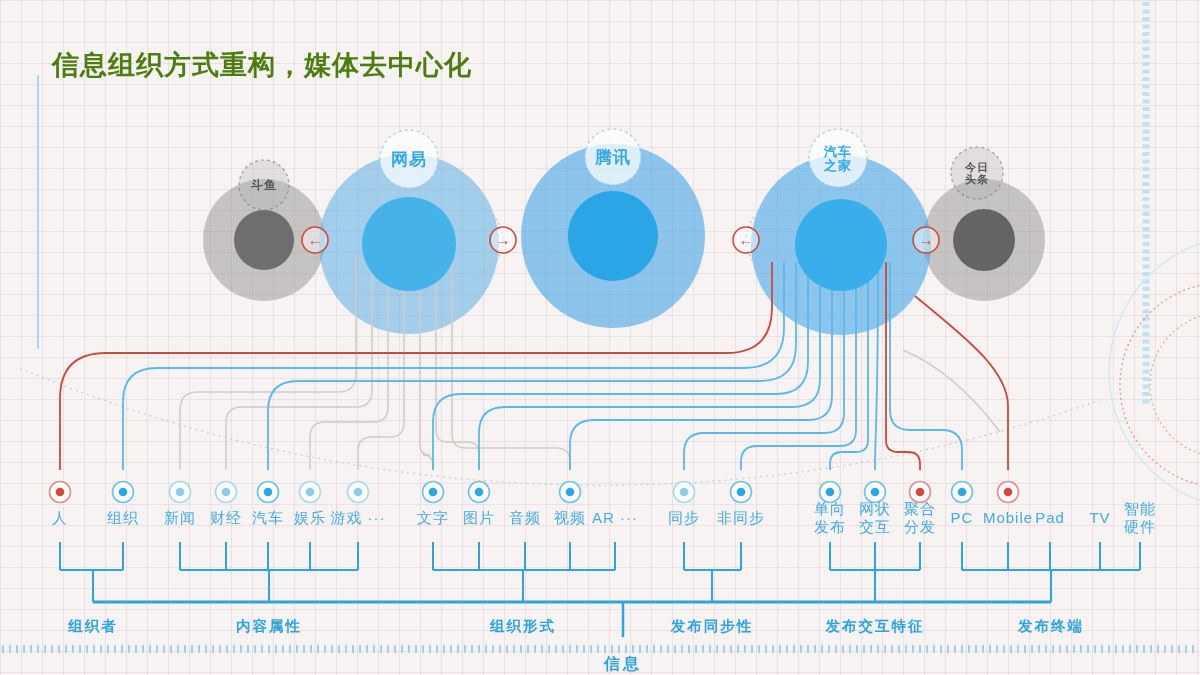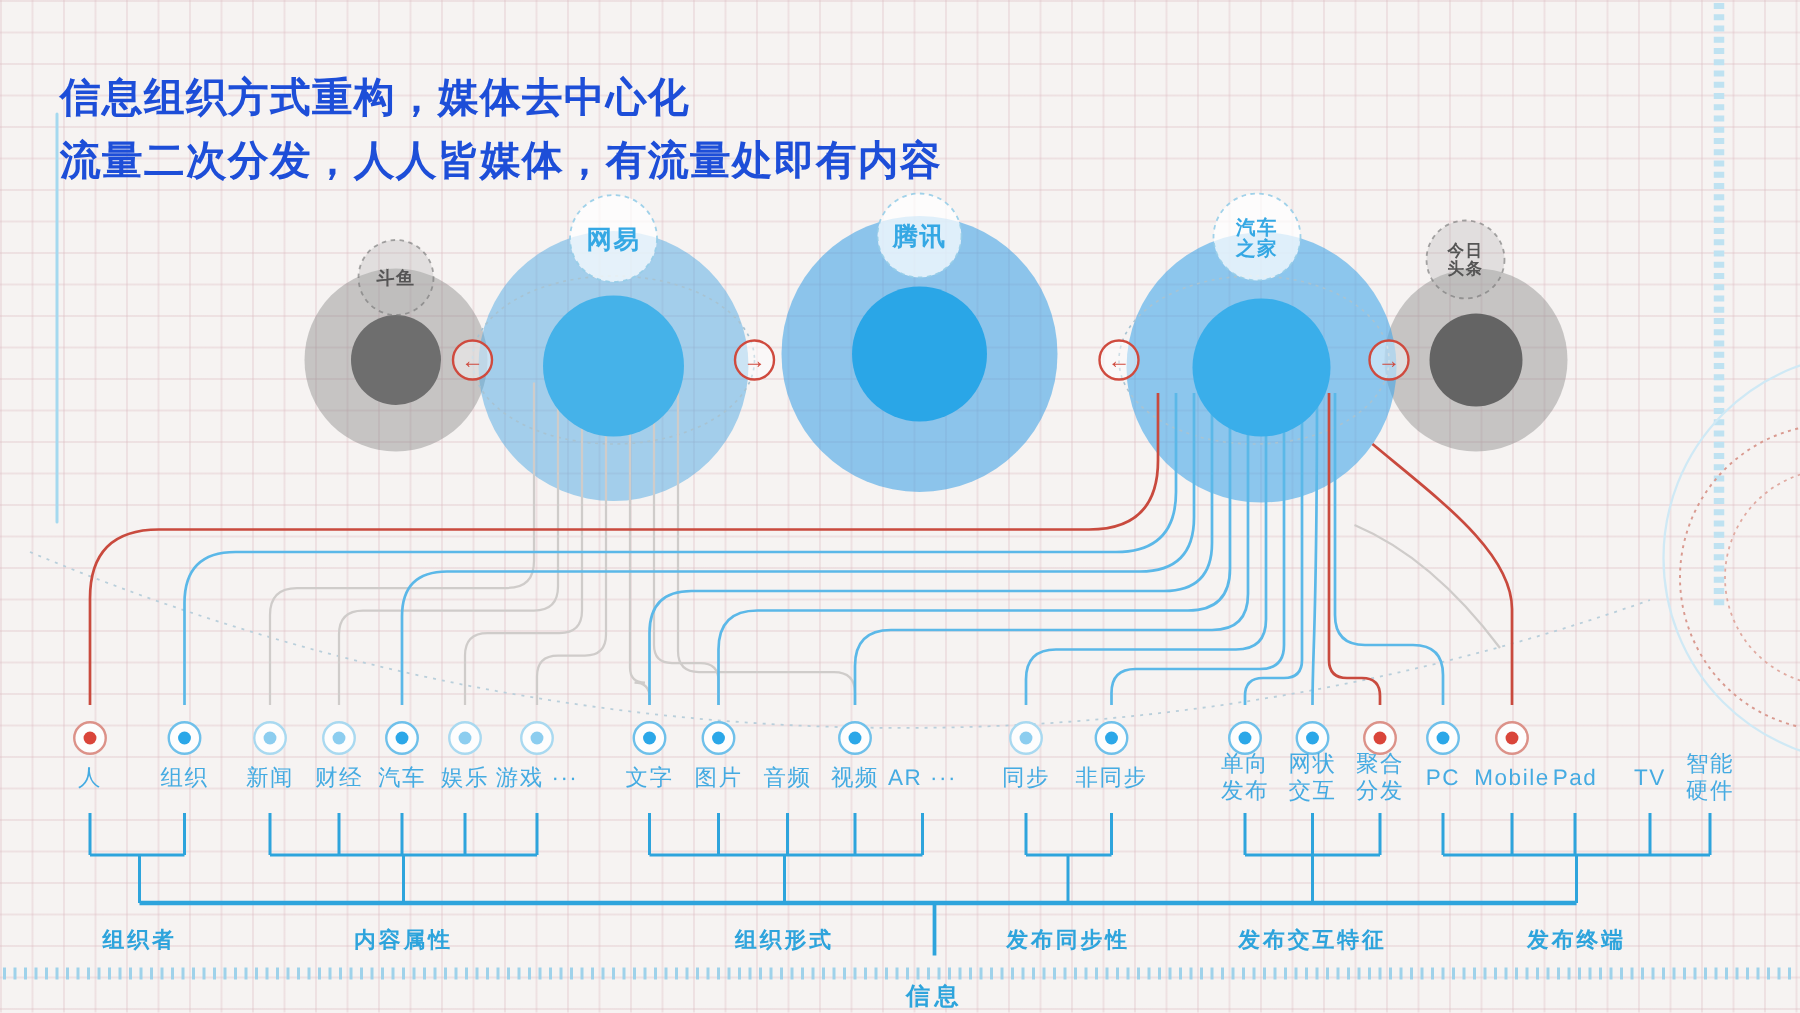--- a/index.html
+++ b/index.html
@@ -7,32 +7,31 @@
     width:1200px;height:675px;overflow:hidden;position:relative;
     font-family:"Liberation Sans","DejaVu Sans",sans-serif;
     background:#f6f3f2;
     background-image:
       linear-gradient(rgba(222,190,195,.35) 1px, transparent 1px),
       linear-gradient(90deg, rgba(222,190,195,.35) 1px, transparent 1px);
     background-size:21px 21px;
   }
   #canvas{position:absolute;left:0;top:0;}
   #title{
-    position:absolute;left:40px;top:44px;z-index:5;
+    position:absolute;left:52px;top:44px;z-index:5;
     font-size:27px;font-weight:700;line-height:42px;
-    letter-spacing:1px;color:#1d4ed8;white-space:nowrap;
+    letter-spacing:1px;color:#4d7c0f;white-space:nowrap;
   }
   text{font-family:"Liberation Sans","DejaVu Sans",sans-serif;}
 </style>
 </head>
 <body>
 
 <div id="title">
   <div>信息组织方式重构，媒体去中心化</div>
-  <div>流量二次分发，人人皆媒体，有流量处即有内容</div>
 </div>
 
 <svg id="canvas" width="1200" height="675" viewBox="0 0 1200 675">
     <g>
       <line x1="38" y1="76" x2="38" y2="348" stroke="#a5d9ef" stroke-width="2" stroke-linecap="round"></line>
       <line x1="1146" y1="2" x2="1146" y2="404" stroke="#bfe2f1" stroke-width="7" stroke-dasharray="4 3.5"></line>
       <path d="M 20 368 A 1500 1500 0 0 0 1100 400" fill="none" stroke="#b9cfdb" stroke-width="1.2" stroke-dasharray="2 4"></path>
       <circle cx="1245" cy="372" r="136" fill="none" stroke="#cfe9f5" stroke-width="1.5"></circle>
       <circle cx="1222" cy="385" r="102" fill="none" stroke="#d99a90" stroke-width="1.3" stroke-dasharray="2 3"></circle>
       <circle cx="1222" cy="385" r="72" fill="none" stroke="#e0aaa1" stroke-width="1.2" stroke-dasharray="2 3"></circle>

